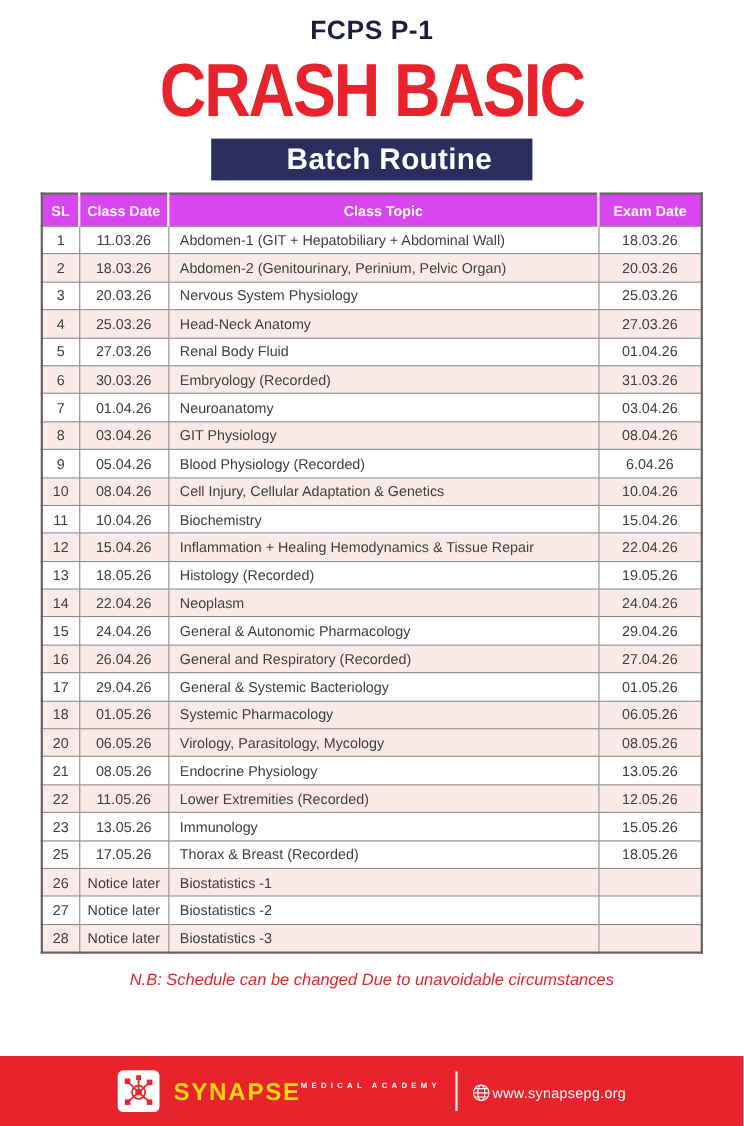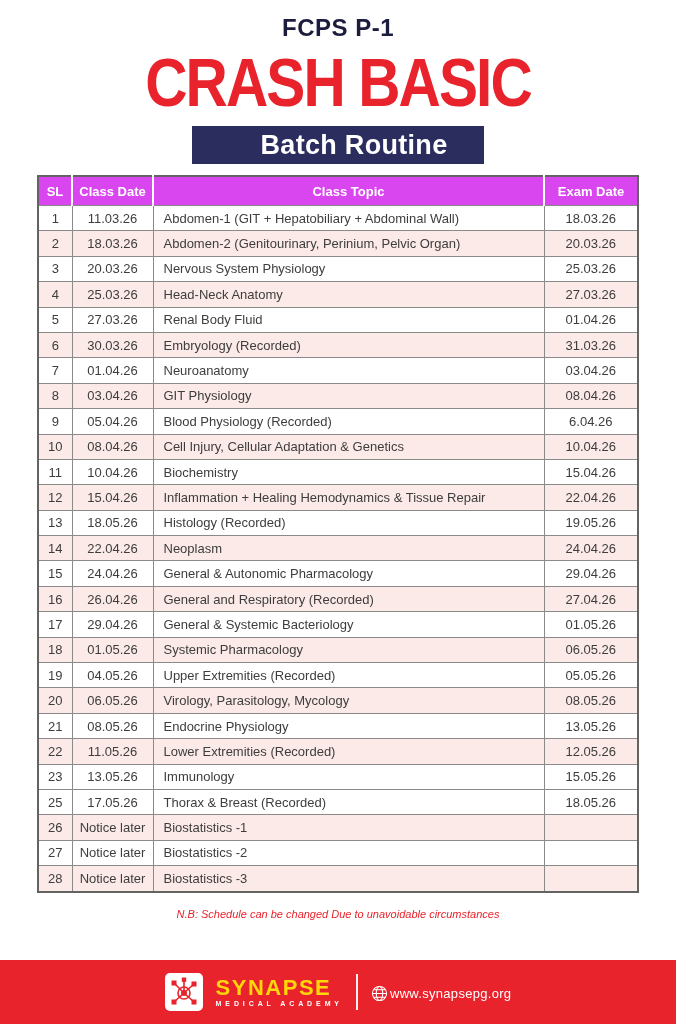--- a/index.html
+++ b/index.html
@@ -53,35 +53,35 @@
     height: 24.4px; padding: 0 4px;
     text-align: center; background: #ffffff;
     overflow: hidden; white-space: nowrap;
   }
   tbody td:nth-child(3) { text-align: left; padding-left: 10px; }
   tbody tr.alt td { background: #fbeae8; }
 
   
   .note {
     margin-top: 15px; text-align: center;
-    color: #e8232b; font-style: italic; font-size: 11px;
+    color: #e8232b; font-style: italic; font-size: 15px;
   }
 
   
   .footer {
     margin-top: auto; height: 64px; width: 100%;
     background: #e8232b;
     display: flex; align-items: center; justify-content: center;
     gap: 13px;
   }
   .logo-box {
     width: 38px; height: 38px; background: #ffffff; border-radius: 5px;
     display: flex; align-items: center; justify-content: center;
   }
-  .brand-block { display: flex; flex-direction: column; }
+  .brand-block { display: flex; }
   .brand-name {
     color: #ffd60a; font-size: 22px; font-weight: bold;
     letter-spacing: 1.5px; line-height: 21px;
   }
   .brand-sub {
     color: #ffffff; font-size: 7px; font-weight: bold;
     letter-spacing: 3.9px; margin-top: 2px;
   }
   .v-divider { width: 2px; height: 36px; background: rgba(255,255,255,0.92); }
   .web-block {
@@ -217,26 +217,20 @@
         <td>17</td>
         <td>29.04.26</td>
         <td>General &amp; Systemic Bacteriology</td>
         <td>01.05.26</td>
       </tr>
       <tr class="alt">
         <td>18</td>
         <td>01.05.26</td>
         <td>Systemic Pharmacology</td>
         <td>06.05.26</td>
-      </tr>
-      <tr>
-        <td>19</td>
-        <td>04.05.26</td>
-        <td>Upper Extremities (Recorded)</td>
-        <td>05.05.26</td>
       </tr>
       <tr class="alt">
         <td>20</td>
         <td>06.05.26</td>
         <td>Virology, Parasitology, Mycology</td>
         <td>08.05.26</td>
       </tr>
       <tr>
         <td>21</td>
         <td>08.05.26</td>

